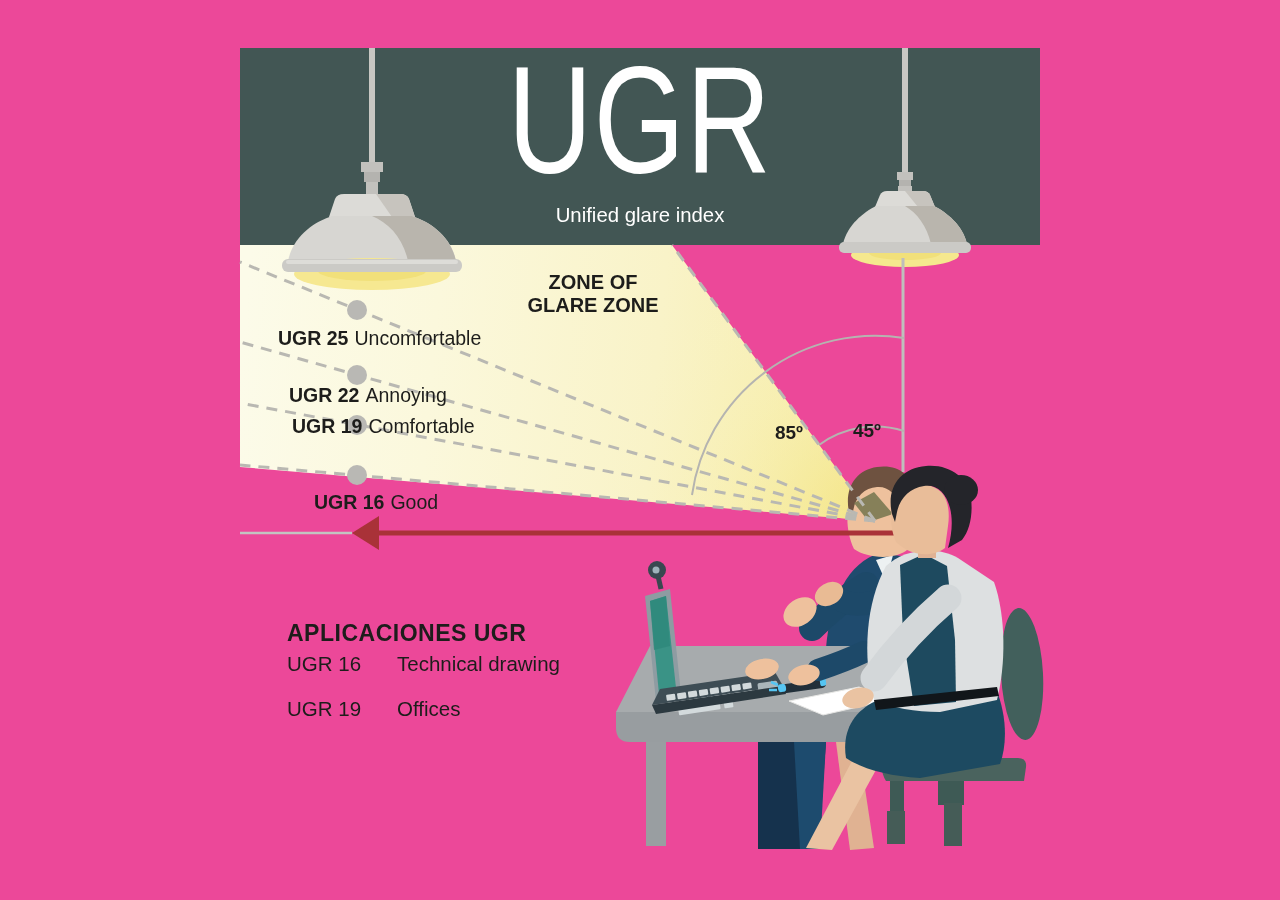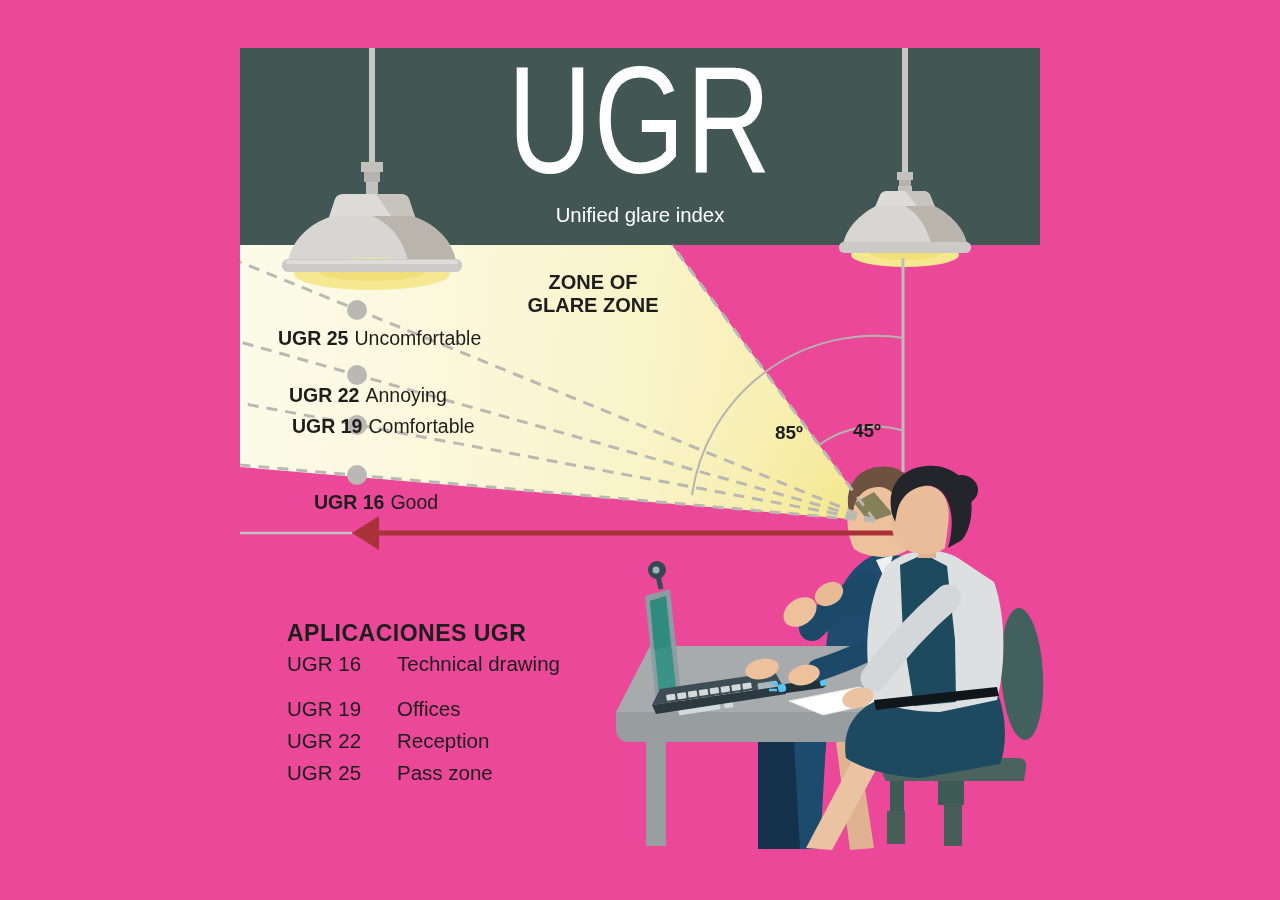--- a/index.html
+++ b/index.html
@@ -244,20 +244,14 @@
   <div class="t angle" style="left:842px; top:420px;">45º</div>
 
 
   <div class="t apps-heading">APLICACIONES UGR</div>
   <div class="t app-row" style="top:652px;">
     <span class="code">UGR 16</span><span>Technical drawing</span>
   </div>
   <div class="t app-row" style="top:697px;">
     <span class="code">UGR 19</span><span>Offices</span>
   </div>
-  <div class="t app-row" style="top:729px;">
-    <span class="code">UGR 22</span><span>Reception</span>
-  </div>
-  <div class="t app-row" style="top:761px;">
-    <span class="code">UGR 25</span><span>Pass zone</span>
-  </div>
 
 </div>
 
 </body></html>

